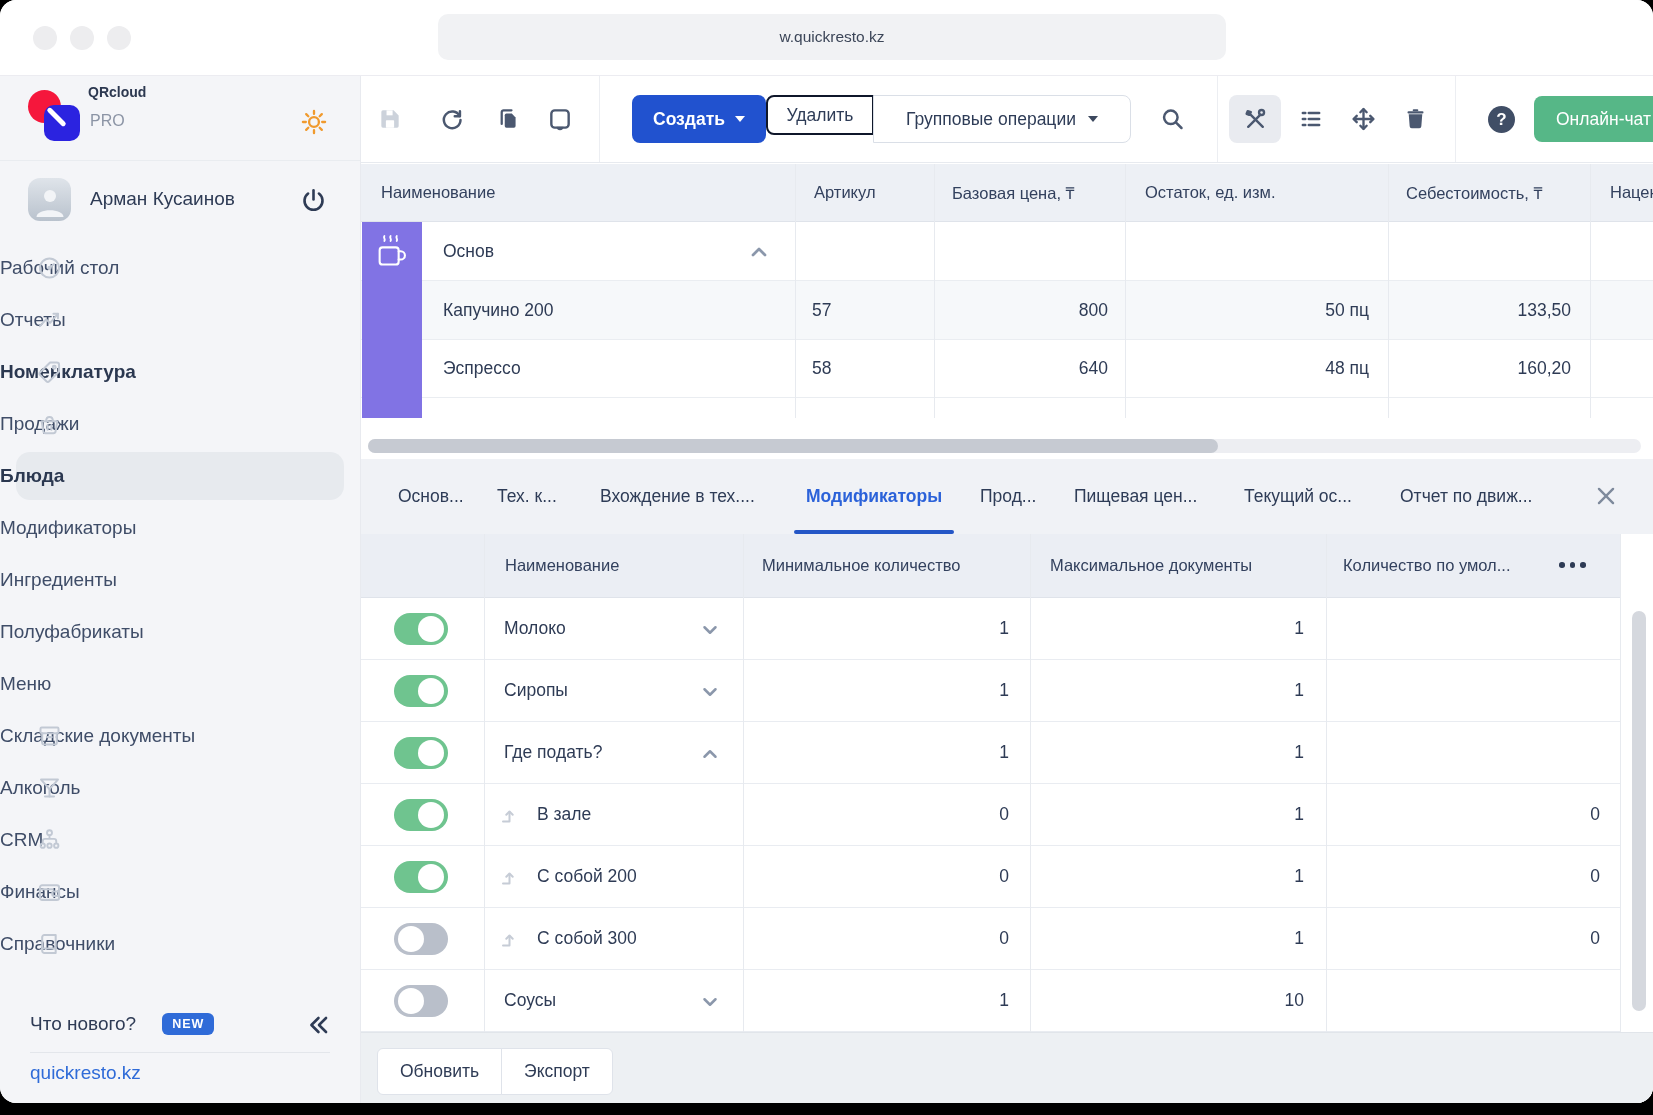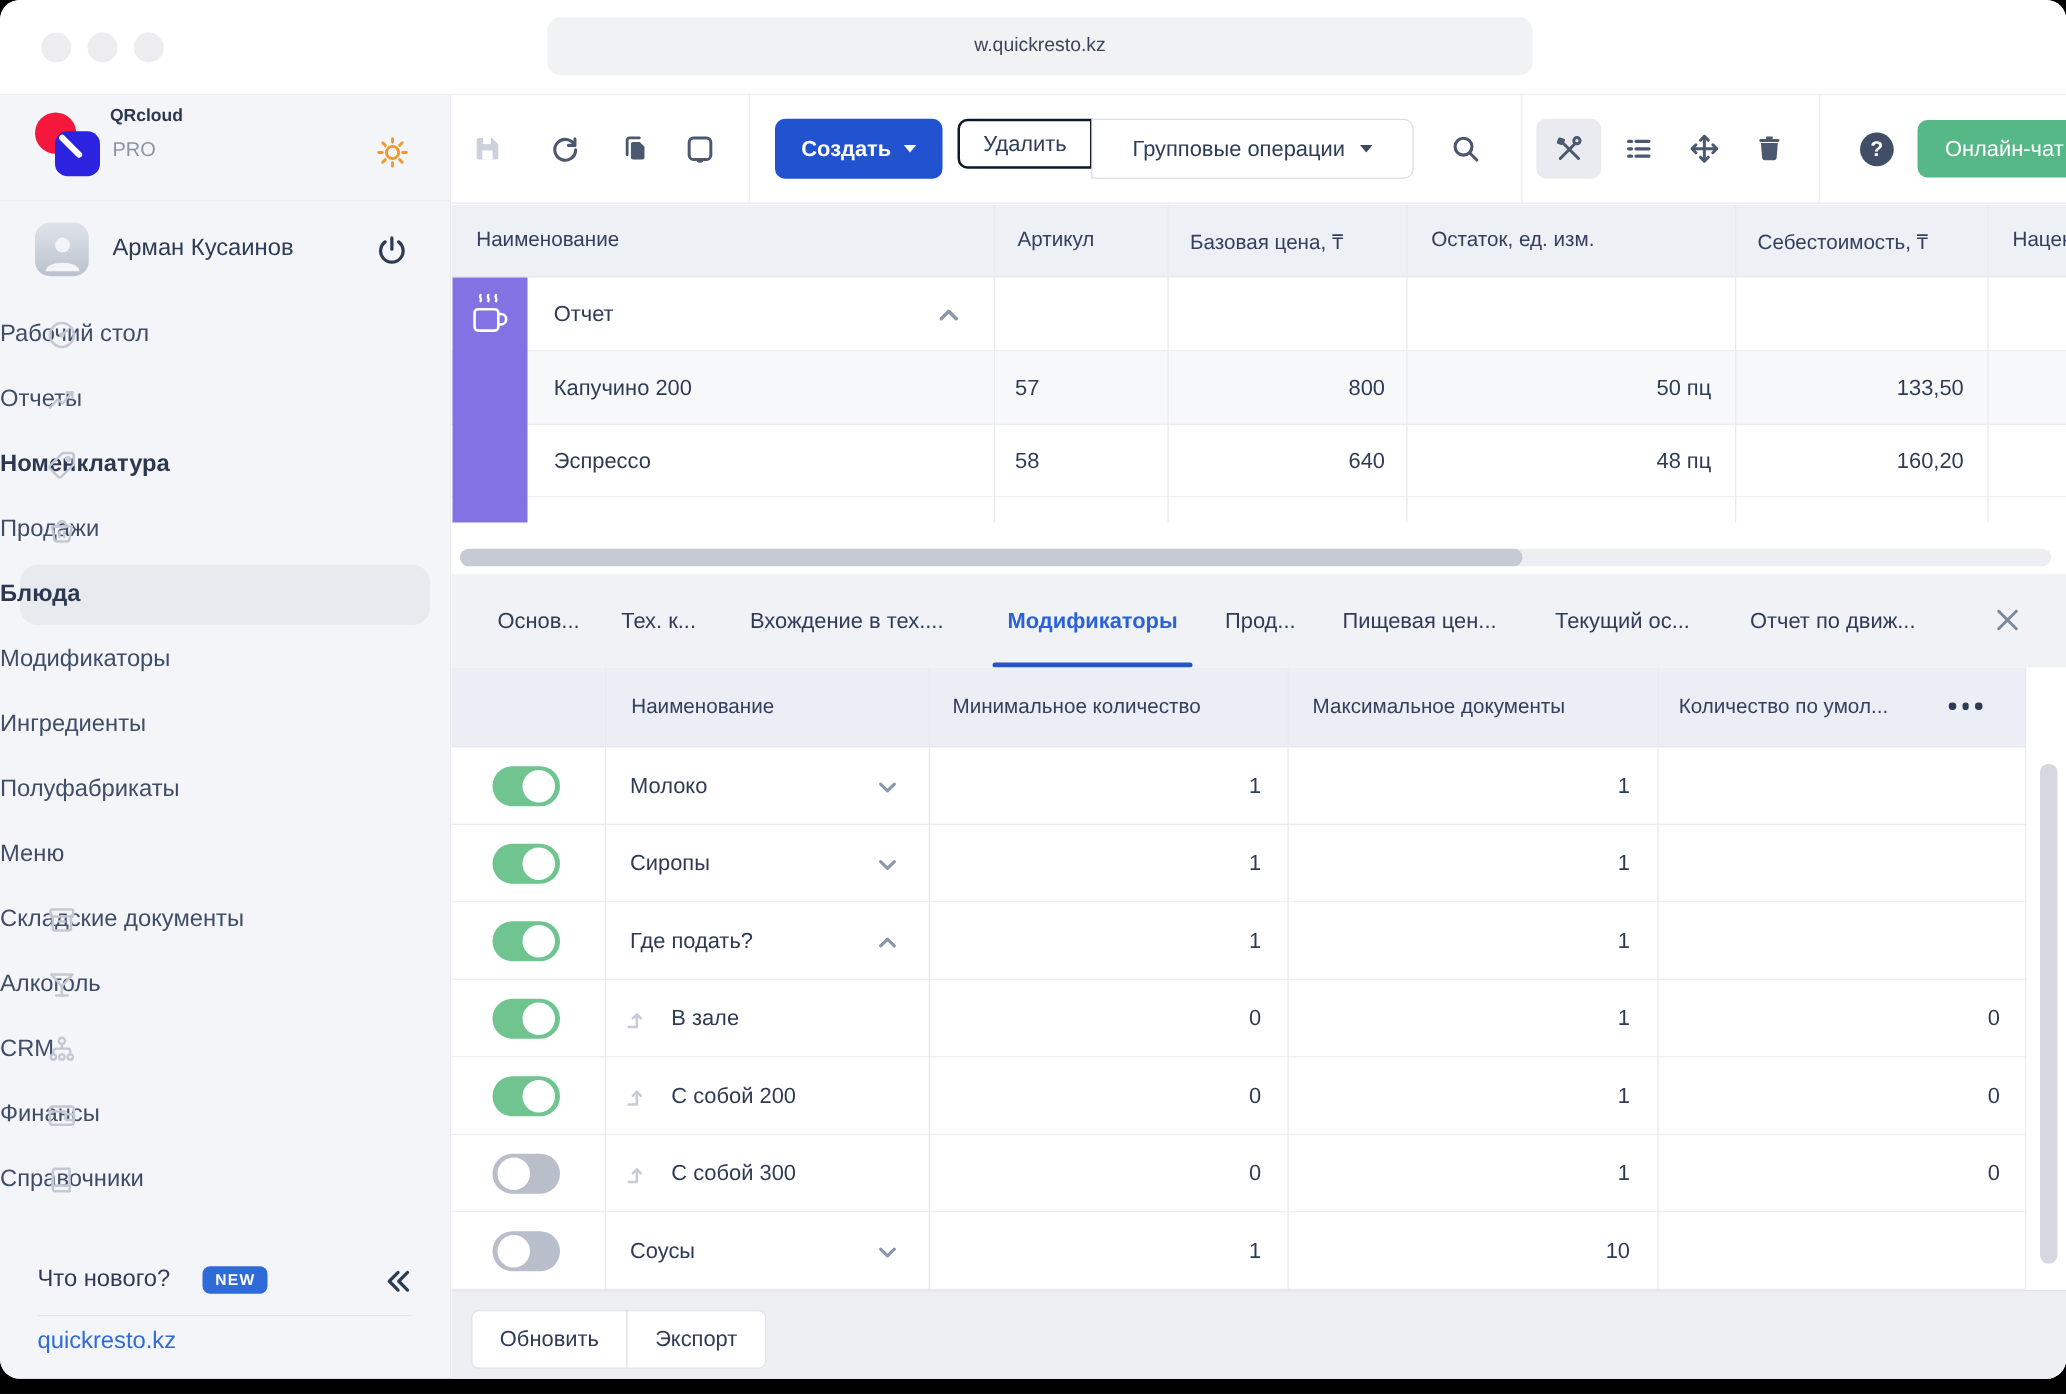--- a/index.html
+++ b/index.html
@@ -49,21 +49,21 @@
   .main{position:relative;flex:1;background:#fff;overflow:hidden;}
   
   .toolbar{position:absolute;left:0;top:0;width:100%;height:86px;background:#fff;border-bottom:1px solid #e7eaef;}
   .tico{position:absolute;top:50%;transform:translateY(-50%);color:#4b5870;display:flex;cursor:pointer;}
   .tico.disabled{color:#ccd2db;}
   .t-save{left:16px}.t-refresh{left:77px}.t-copy{left:134px}.t-tray{left:186px}
   .tsep{position:absolute;top:0;bottom:0;width:1px;background:#eceef2;}
   .s1{left:238px}.s2{left:856px}.s3{left:1094px}
   .btn{position:absolute;box-sizing:border-box;display:flex;align-items:center;justify-content:center;
     font-size:17.5px;border-radius:8px;cursor:pointer;}
-  .btn-create{left:259px;top:19px;width:134px;height:48px;background:#2152cf;color:#fff;font-weight:600;gap:10px;}
+  .btn-create{left:271px;top:19px;width:134px;height:48px;background:#2152cf;color:#fff;font-weight:600;gap:10px;}
   .caret{width:0;height:0;border-left:5.5px solid transparent;border-right:5.5px solid transparent;border-top:6.5px solid #fff;}
   .caret.dark{border-top-color:#3c485e;}
   .btn-delete{left:405px;top:19px;width:108px;height:40px;background:#fff;border:2px solid #0f172a;
     border-radius:8px 0 0 8px;color:#2e3c57;}
   .btn-group{left:512px;top:19px;width:258px;height:48px;background:#fff;border:1px solid #dadfe7;
     border-radius:0 8px 8px 0;color:#2e3c57;gap:12px;}
   .t-search{left:798px;}
   .toolgrp-bg{position:absolute;left:868px;top:19px;width:52px;height:48px;background:#e9ebf0;border-radius:8px;}
   .t-tools{left:882px}.t-list{left:937px}.t-move{left:989px}.t-trash{left:1042px}
   .help{position:absolute;left:1127px;top:30px;width:27px;height:27px;border-radius:50%;background:#404e66;
@@ -391,21 +391,21 @@
       <div class="pt-header">
         <span class="h" style="left:20px">Наименование</span>
         <span class="h" style="left:453px">Артикул</span>
         <span class="h" style="left:591px">Базовая цена, ₸</span>
         <span class="h" style="left:784px">Остаток, ед. изм.</span>
         <span class="h" style="left:1045px">Себестоимость, ₸</span>
         <span class="h" style="left:1249px">Наценка</span>
       </div>
 
       <div class="prow r1">
-        <span class="pcell" style="left:82px">Отчет</span>
+        <span class="pcell" style="left:82px">Основ</span>
         <span class="chev p-chev">
           <svg width="24" height="24" viewBox="0 0 20 20" fill="none" stroke="#8b97ab" stroke-width="2.3" stroke-linecap="round" stroke-linejoin="round">
               <path d="M5 12.5l5-5 5 5"></path>
             </svg>
         </span>
       </div>
       <div class="prow r2">
         <span class="pcell" style="left:82px">Капучино 200</span>
         <span class="pcell" style="left:451px">57</span>
         <span class="pcell num" style="left:573px;width:174px">800</span>

